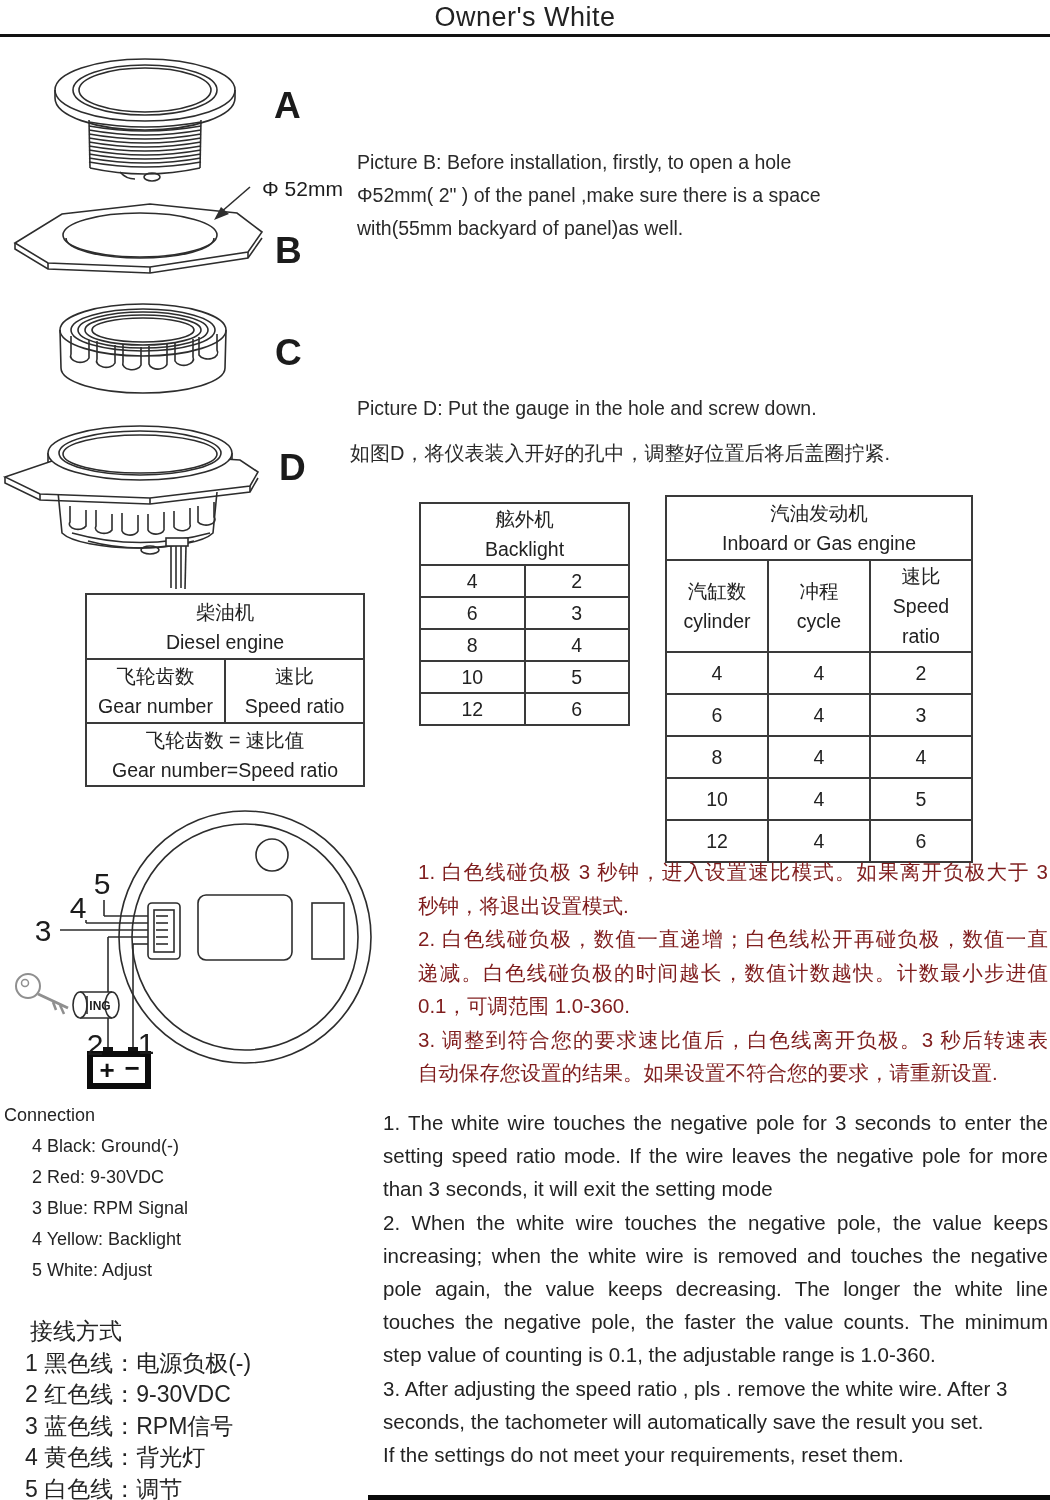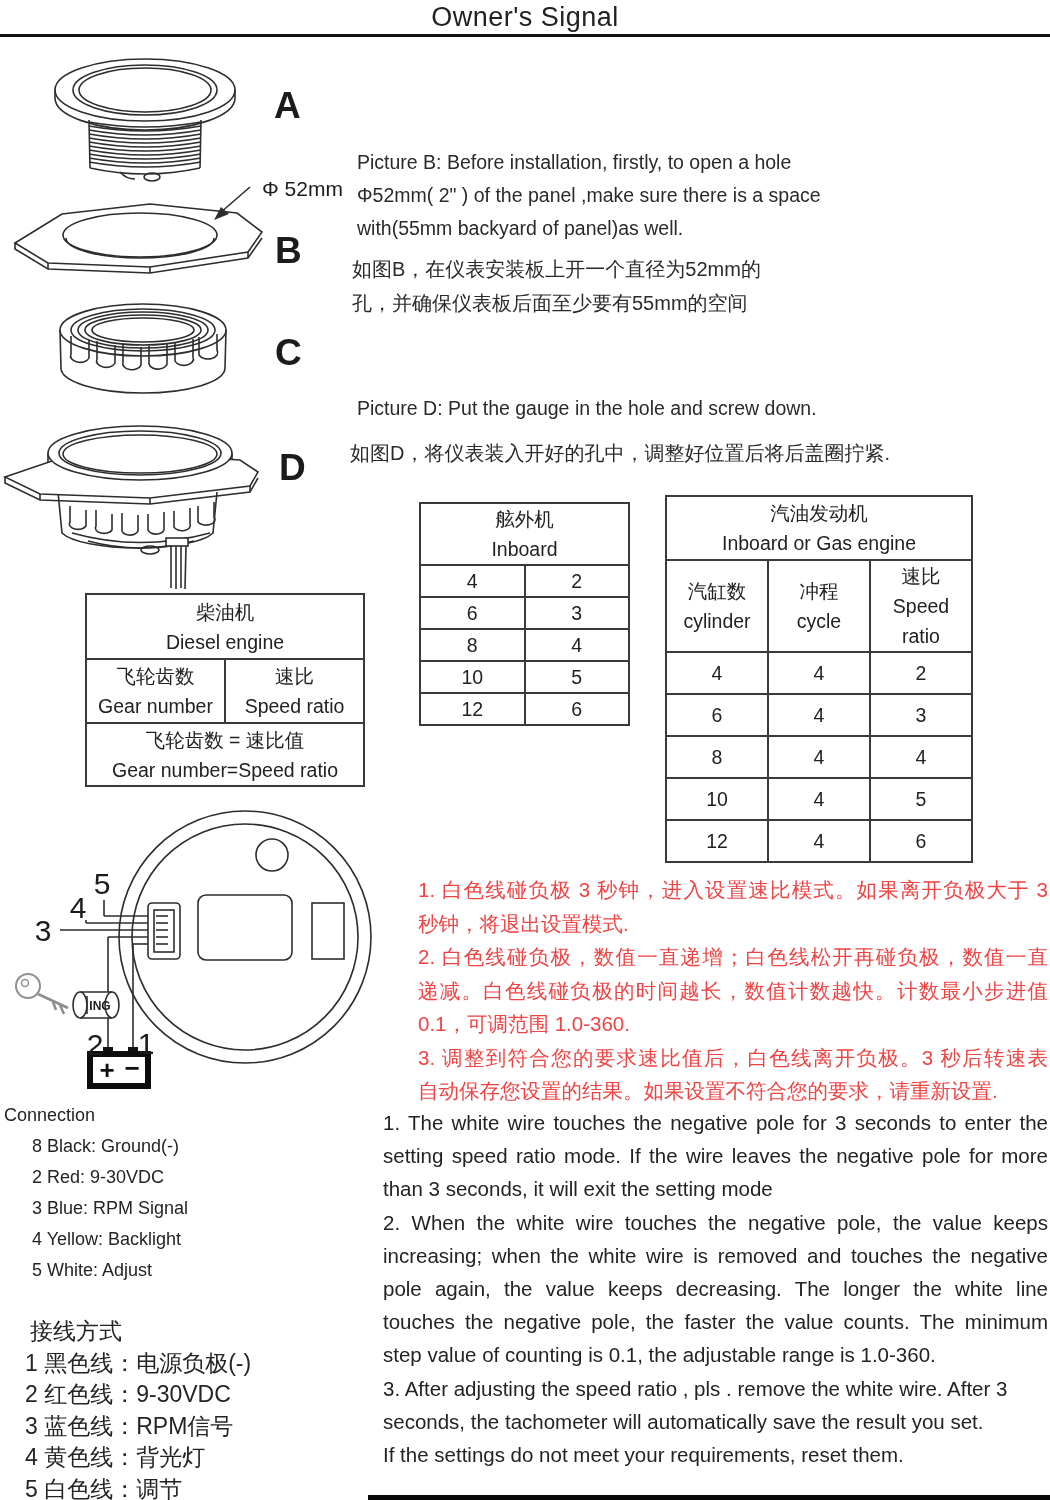--- a/index.html
+++ b/index.html
@@ -24,21 +24,21 @@
   table.t td {
     border:2px solid #3a3a3a; text-align:center; vertical-align:middle;
     padding:0 2px; font-size:19.5px;
   }
   table.t .two span { display:block; line-height:30px; }
   #diesel-table  { left:85px;  top:593px; width:280px; }
   #outboard-table{ left:419px; top:502px; width:211px; }
   #inboard-table { left:665px; top:495px; width:308px; }
 
   
-  .instr-cn { left:418px; top:855px; width:630px; font-size:20.5px; line-height:33.5px; color:#ef4444;margin-top:18px;}
+  .instr-cn { left:418px; top:855px; width:630px; font-size:20.5px; line-height:33.5px; color:#7f1d1d;}
   .instr-en { left:383px; top:1106px; width:665px; font-size:20.5px; line-height:33.2px; color:#232323;}
   .jl { text-align:justify; text-align-last:justify; }
 
   .conn { left:4px; top:1100px; font-size:18px; line-height:31px; color:#242424; }
   .conn .item { margin-left:28px; }
   .wire-cn { left:25px; top:1316px; font-size:23px; line-height:31.5px; color:#242424; }
   .wire-cn .item { margin-top:0; }
 
   .bottom-bar { left:368px; top:1495px; width:682px; height:5px; background:#0a0a0a; }
 
@@ -47,21 +47,21 @@
   .lnw { stroke:#2d2d2d; stroke-width:1.6; fill:#ffffff; }
   .lbl { font-family:"Liberation Sans",sans-serif; font-weight:bold; font-size:37px; fill:#1b1b1b; }
   .num { font-family:"Liberation Sans",sans-serif; font-size:30px; fill:#1b1b1b; }
   .dim { font-family:"Liberation Sans",sans-serif; font-size:21px; fill:#1b1b1b; }
 </style>
 </head>
 <body>
 
 <div class="page">
 
-  <div class="abs title">Owner's Signal</div>
+  <div class="abs title">Owner's White</div>
   <div class="abs title-rule"></div>
 
   <svg class="abs" style="left:0;top:40px" width="350" height="565" viewBox="0 0 350 565">
 
     <g>
       <ellipse class="ln" cx="145" cy="50" rx="90" ry="31"></ellipse>
       <ellipse class="ln" cx="145" cy="50" rx="72" ry="25"></ellipse>
       <ellipse class="ln" cx="145" cy="50" rx="66" ry="22"></ellipse>
       <path class="ln" d="M55,50 L55,58 A90,32 0 0 0 235,58 L235,50"></path>
       <line class="ln" x1="89" y1="80" x2="90" y2="128"></line>
@@ -140,24 +140,20 @@
       <ellipse class="ln" cx="140" cy="414" rx="77" ry="19"></ellipse>
     </g>
     <text class="lbl" x="279" y="440">D</text>
   </svg>
 
   <div class="abs txt en-small" style="left:357px;top:146px">
     <div>Picture B: Before installation, firstly, to open a hole</div>
     <div>Φ52mm(   2"  ) of the panel ,make sure there is a space</div>
     <div>with(55mm backyard of panel)as well.</div>
   </div>
-  <div class="abs cn-small" style="left:352px;top:252px">
-    <div>如图B，在仪表安装板上开一个直径为52mm的</div>
-    <div>孔，并确保仪表板后面至少要有55mm的空间</div>
-  </div>
   <div class="abs en-small" style="left:357px;top:397px">Picture D: Put the gauge in the hole and screw down.</div>
   <div class="abs cn-small" style="left:350px;top:436px">如图D，将仪表装入开好的孔中，调整好位置后将后盖圈拧紧.</div>
 
   <table class="t abs" id="diesel-table">
     <tbody>
         <tr>
       <td colspan="2" class="two" style="height:63px">
         <span>柴油机</span>
         <span>Diesel engine</span>
       </td>
@@ -179,21 +175,21 @@
       </td>
     </tr>
   </tbody>
     </table>
 
   <table class="t abs" id="outboard-table">
     <tbody>
         <tr>
       <td colspan="2" class="two" style="height:60px">
         <span>舷外机</span>
-        <span>Inboard</span>
+        <span>Backlight</span>
       </td>
     </tr>
     <tr>
       <td style="height:30px">4</td>
       <td>2</td>
     </tr>
     <tr>
       <td style="height:30px">6</td>
       <td>3</td>
     </tr>
@@ -326,21 +322,21 @@
     <div>秒钟，将退出设置模式.</div>
     <div class="jl">2. 白色线碰负极，数值一直递增；白色线松开再碰负极，数值一直</div>
     <div class="jl">递减。白色线碰负极的时间越长，数值计数越快。计数最小步进值</div>
     <div>0.1，可调范围 1.0-360.</div>
     <div class="jl">3. 调整到符合您的要求速比值后，白色线离开负极。3 秒后转速表</div>
     <div>自动保存您设置的结果。如果设置不符合您的要求，请重新设置.</div>
   </div>
 
   <div class="abs conn">
     <div>Connection</div>
-    <div class="item">8 Black: Ground(-)</div>
+    <div class="item">4 Black: Ground(-)</div>
     <div class="item">2 Red: 9-30VDC</div>
     <div class="item">3 Blue: RPM Signal</div>
     <div class="item">4 Yellow: Backlight</div>
     <div class="item">5 White: Adjust</div>
   </div>
 
   <div class="abs instr-en">
     <div class="jl">1. The white wire touches the negative pole for 3 seconds to enter the</div>
     <div class="jl">setting speed ratio mode. If the wire leaves the negative pole for more</div>
     <div>than 3 seconds, it will exit the setting mode</div>

